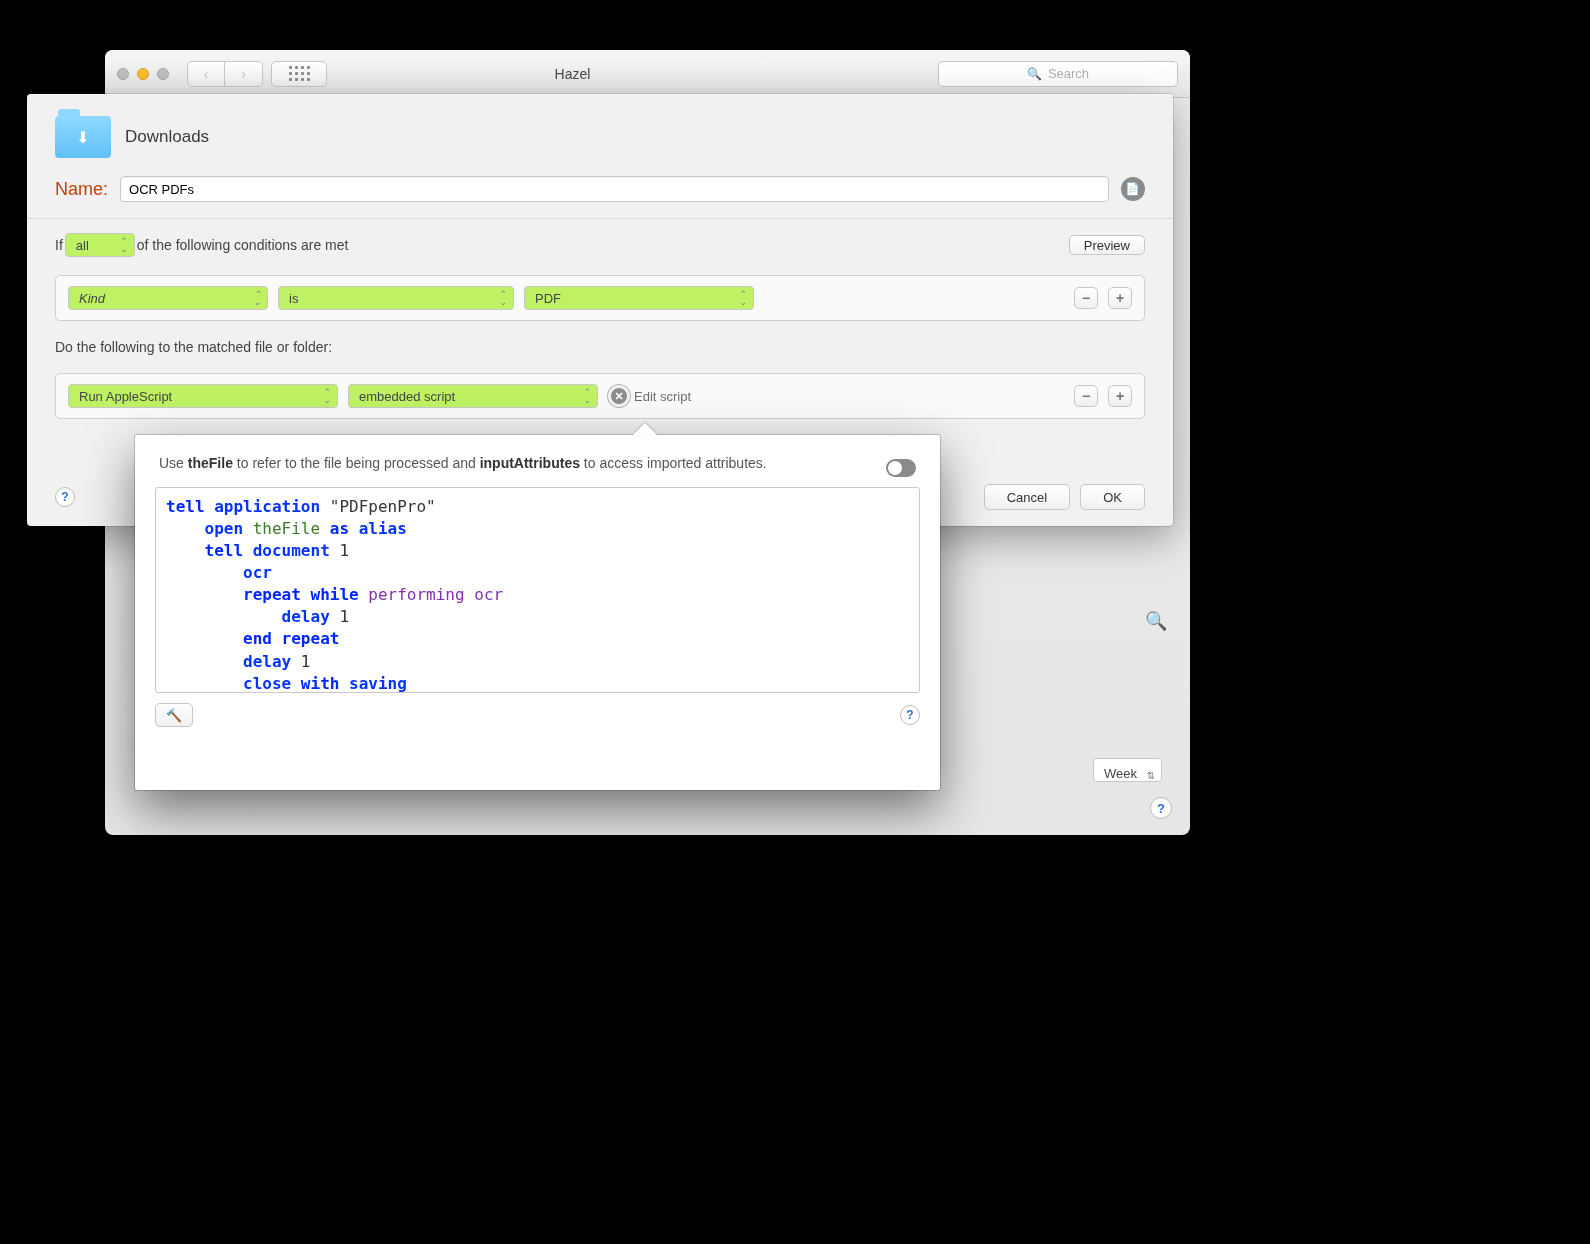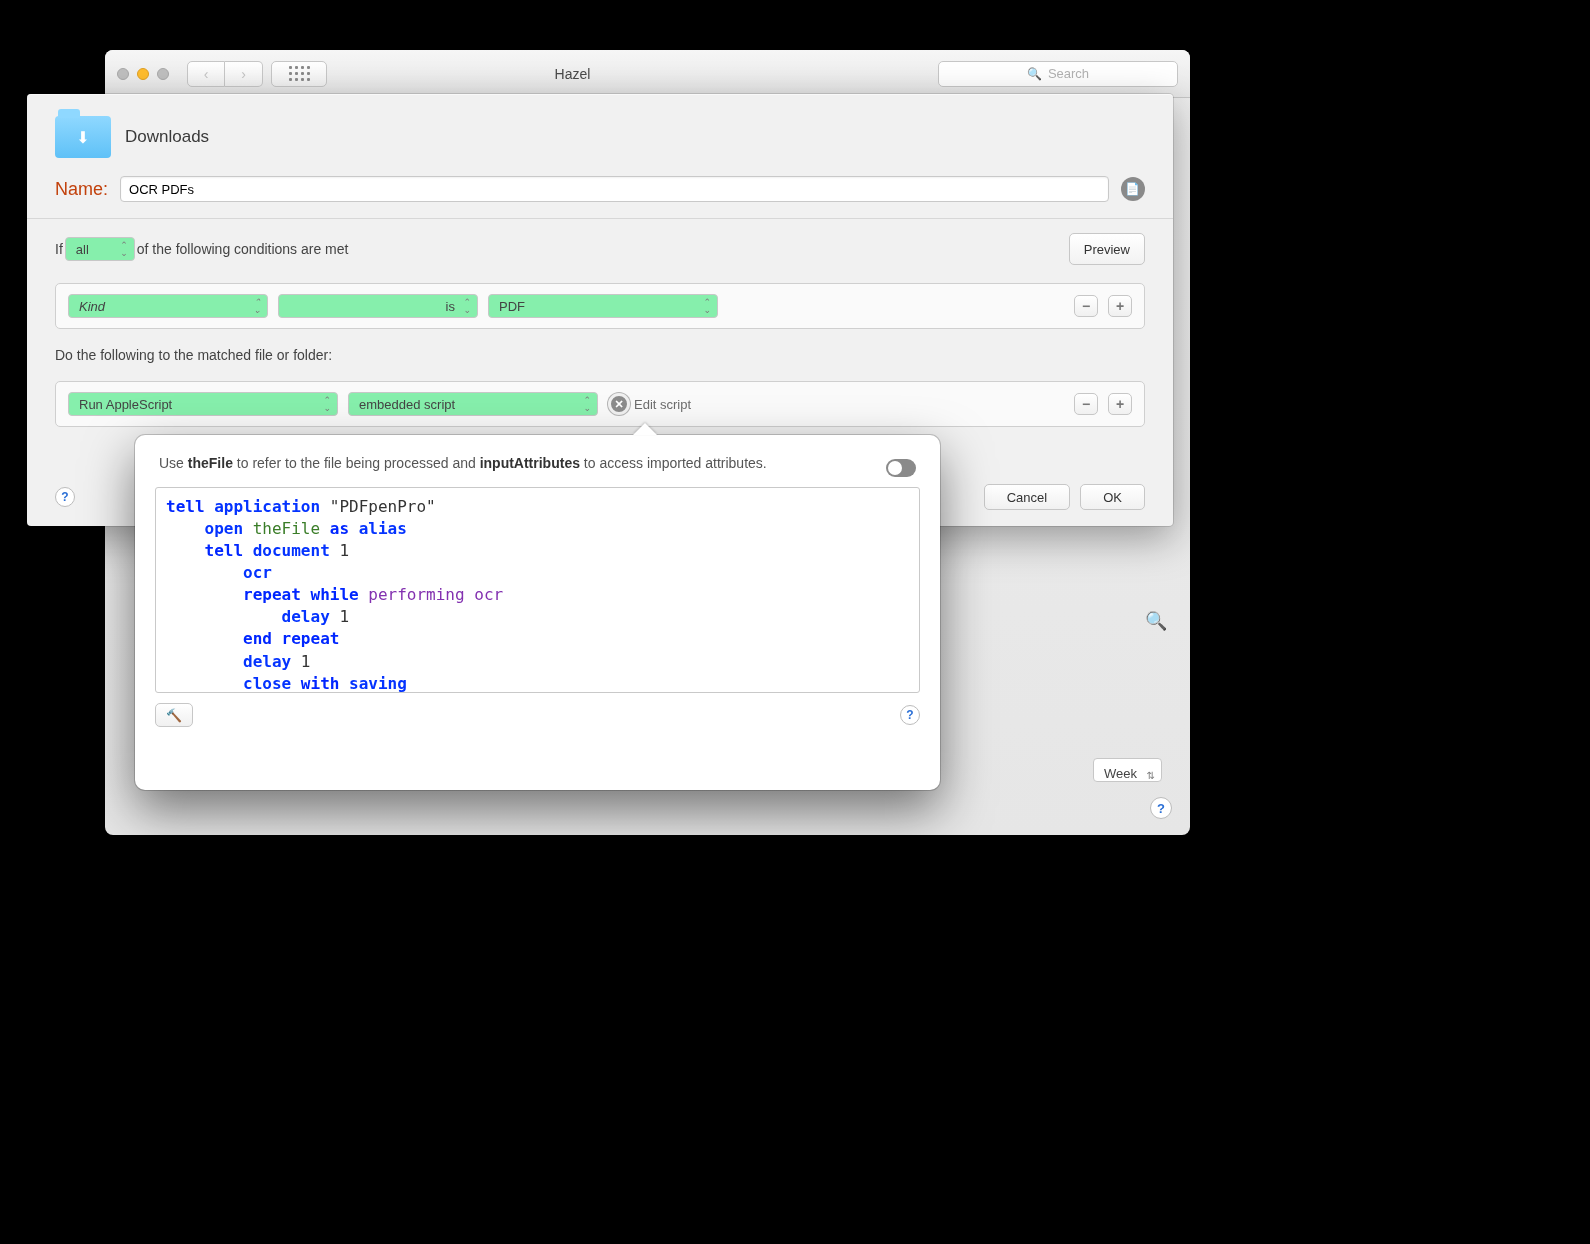--- a/index.html
+++ b/index.html
@@ -131,43 +131,43 @@
 .notes-ic{
   width:24px; height:24px; border-radius:50%; background:#8a8a8a;
   display:flex;align-items:center;justify-content:center; color:#fff;font-size:12px;
 }
 
 .divider{ height:1px; background:#d7d7d7; margin:0 0 0 0;}
 
 .section{ padding:14px 28px 8px; }
 .cond-line{ display:flex; align-items:center; gap:2px; font-size:14px;color:#444;}
 .popup{
-  height:24px; background:#86efac; border:1px solid #c7c7c7; border-radius:4px;
+  height:24px; background:#bef264; border:1px solid #c7c7c7; border-radius:4px;
   padding:0 22px 0 10px; display:flex;align-items:center; font-size:13px; color:#444;
   position:relative;
 }
 .popup::after{
   content:""; position:absolute; right:6px; top:50%; transform:translateY(-50%);
   width:0;height:0;
 }
 .popup .chev{ position:absolute; right:6px; font-size:9px; color:#7a7a7a; line-height:8px;}
 .preview-btn{
-  margin-left:auto; height:32px; padding:0 14px;
+  margin-left:auto; height:20px; padding:0 14px;
   background:linear-gradient(#fff,#f2f2f2); border:1px solid #c7c7c7; border-radius:5px;
   font-size:13px; color:#333;
 }
 .rule-box{
   margin:10px 28px 0;
   border:1px solid #cfcfcf; border-radius:5px; background:#fafafa;
   padding:10px 12px;
   display:flex; align-items:center; gap:10px;
 }
 .rule-box .popup{flex:0 0 auto;}
 .rule-box .popup.kind{width:200px;font-style:italic;}
-.rule-box .popup.is{width:200px;justify-content:flex-end;}
+.rule-box .popup.is{width:236px;}
 .rule-box .popup.pdf{width:230px;}
 .rule-box .popup.action{width:270px;}
 .rule-box .popup.embed{width:250px;}
 .rule-spacer{flex:1;}
 .pm-btn{
   width:24px;height:22px;border:1px solid #c7c7c7;border-radius:5px;
   background:linear-gradient(#fff,#f0f0f0);
   display:flex;align-items:center;justify-content:center;
   color:#777; font-weight:bold; font-size:14px;
 }
@@ -192,21 +192,21 @@
 .btn{
   height:26px; padding:0 22px; border:1px solid #c7c7c7; border-radius:5px;
   background:linear-gradient(#fff,#f1f1f1); font-size:13px; color:#333;
 }
 
 
 .popover{
   position:absolute;
   left:135px; top:435px;
   width:805px; height:355px;
-  background:#fff; border-radius:10px;
+  background:#fff; border-radius:2px;
   box-shadow:0 20px 50px rgba(0,0,0,.5), 0 0 0 1px rgba(0,0,0,.18);
   z-index:30;
   padding:18px 20px 14px;
 }
 .popover::before{
   content:""; position:absolute; top:-12px; left:498px;
   width:0;height:0; border-left:12px solid transparent; border-right:12px solid transparent;
   border-bottom:12px solid #fff;
   filter: drop-shadow(0 -1px 1px rgba(0,0,0,.2));
 }

